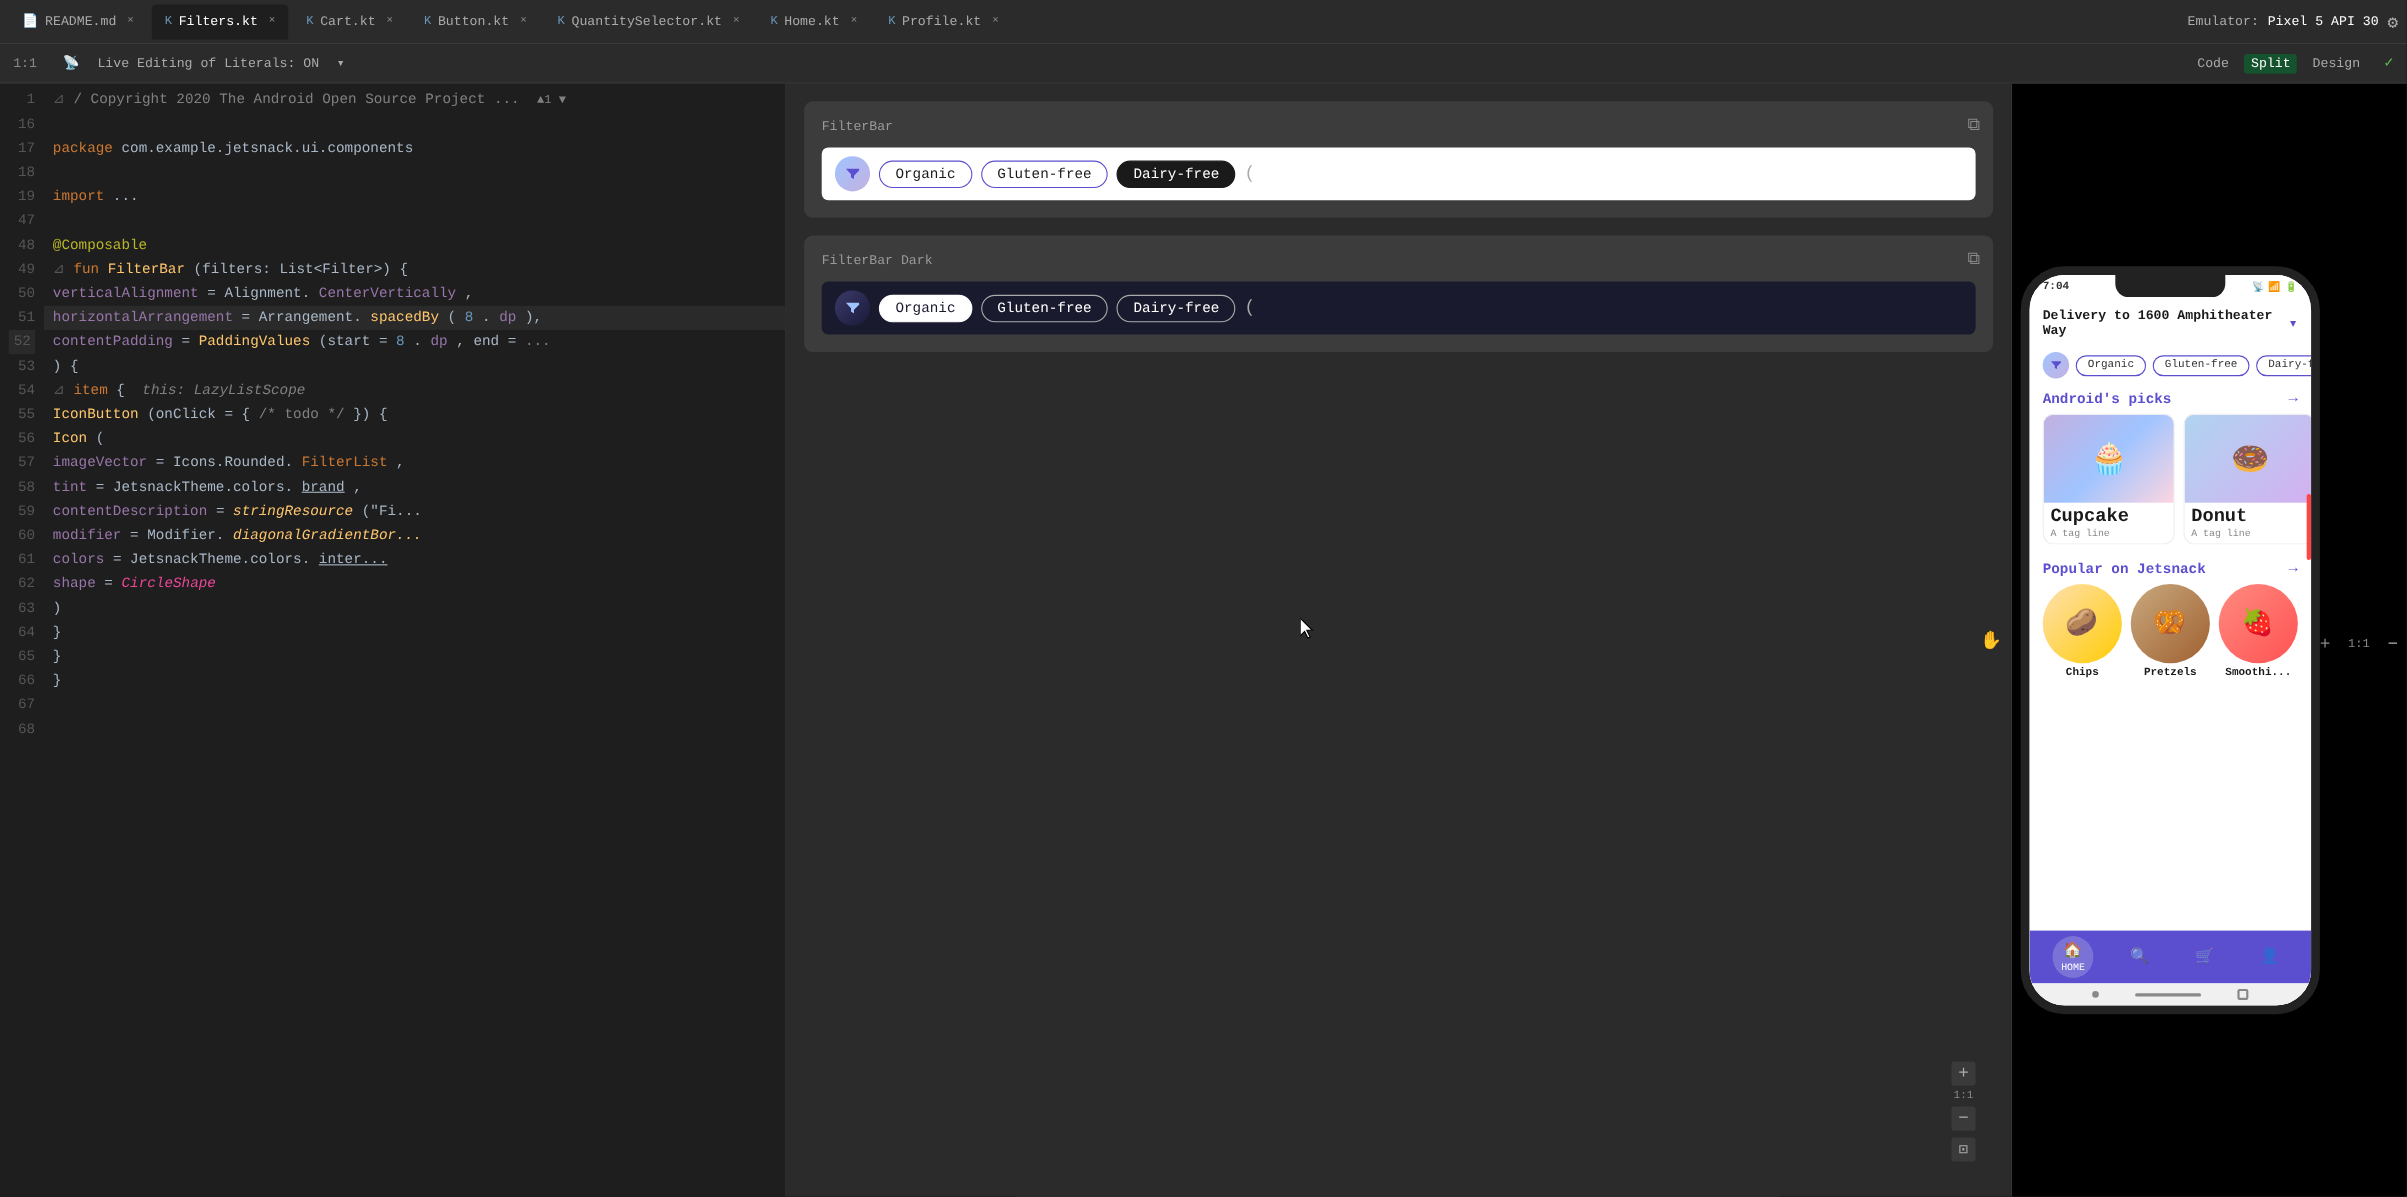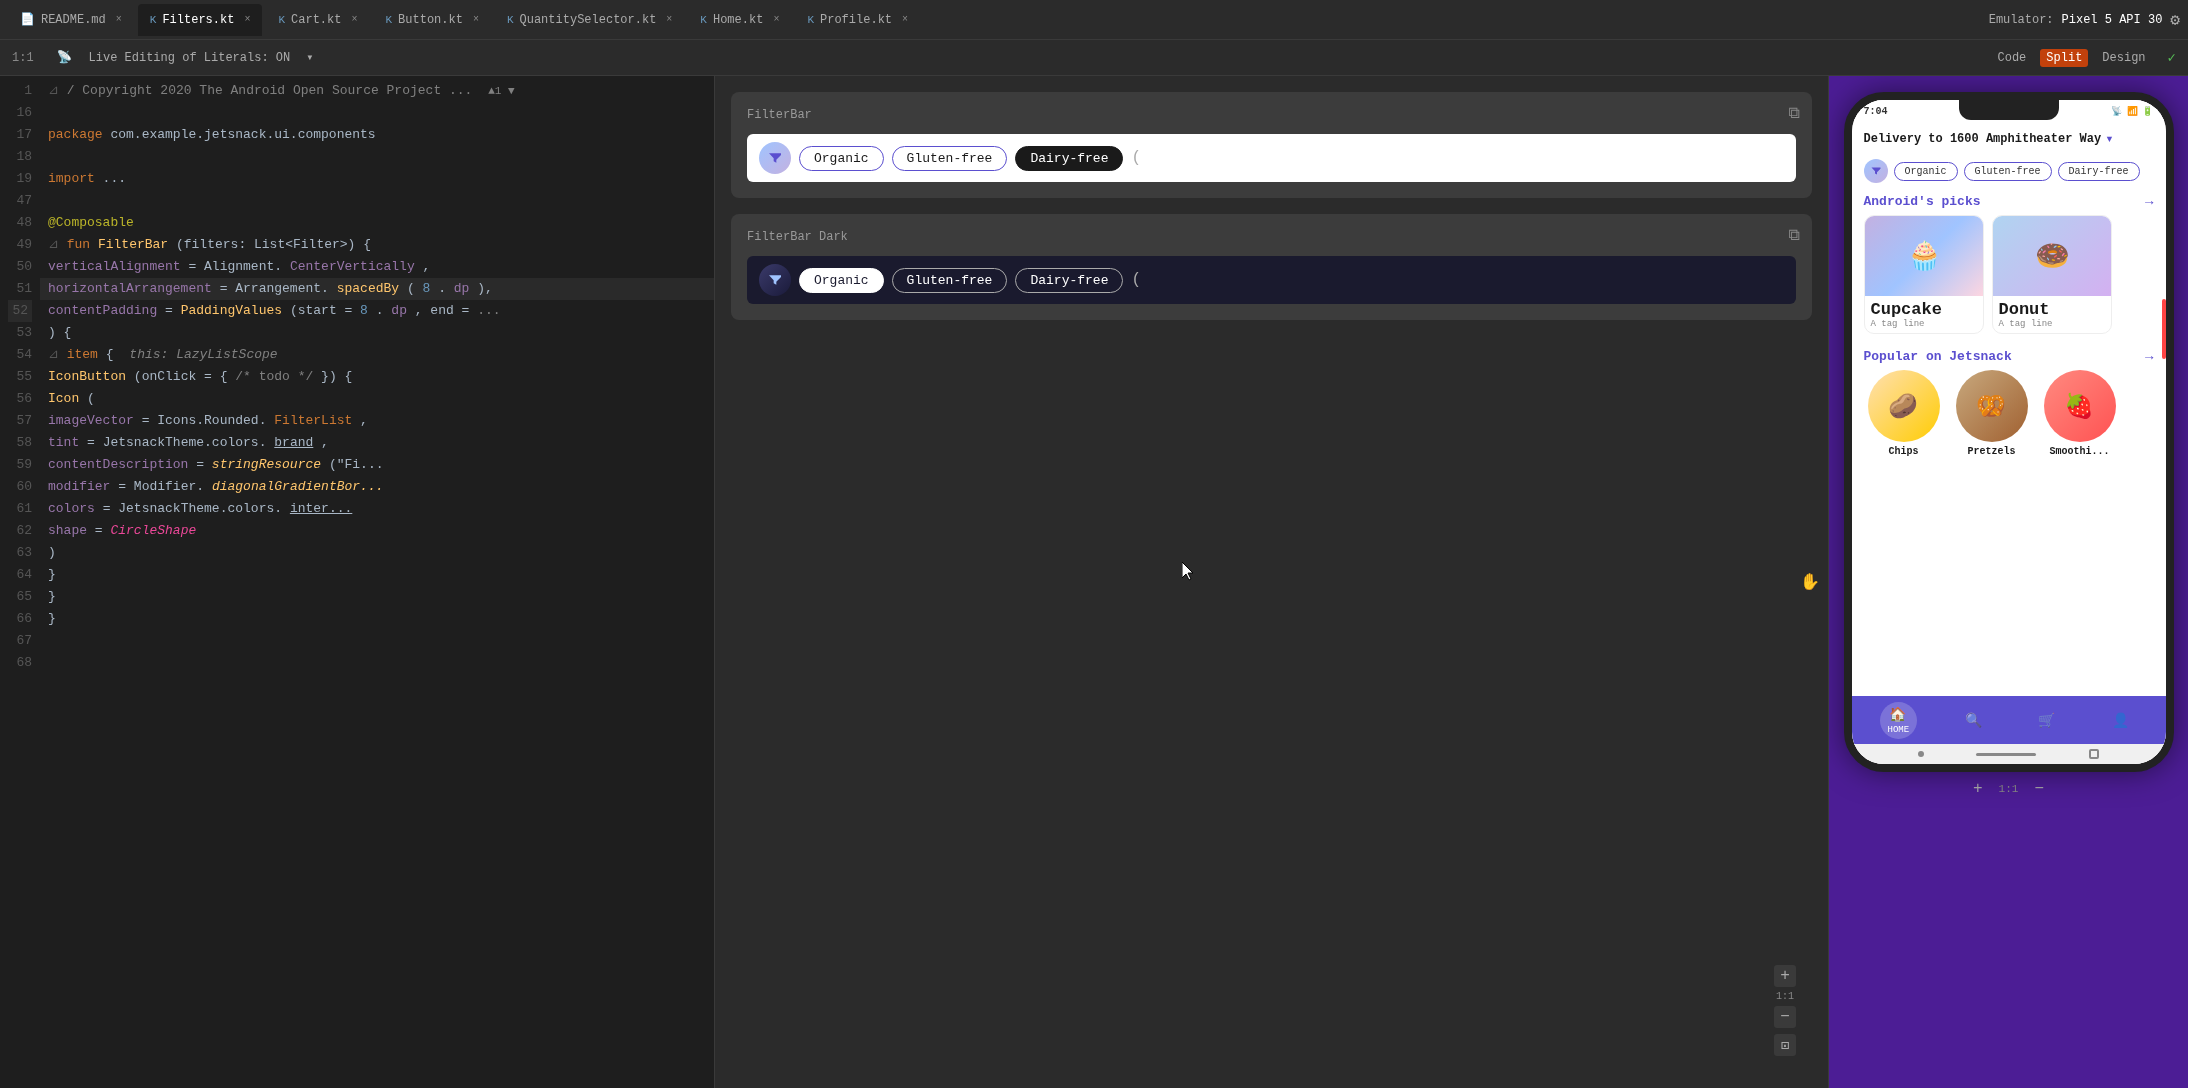--- a/index.html
+++ b/index.html
@@ -70,21 +70,21 @@
       align-items: center;
     }
     .view-tab-btn {
       font-size: 12px;
       color: #aaa;
       cursor: pointer;
       padding: 2px 6px;
       border-radius: 3px;
     }
     .view-tab-btn.active-view {
-      background: #c2410c;
+      background: #14532d;
       color: #fff;
     }
 
     
     .main-area {
       display: flex;
       flex: 1;
       overflow: hidden;
     }
 
@@ -233,24 +233,24 @@
     .chip-dark.selected {
       background: #fff;
       color: #1a1a2e;
       border-color: #fff;
     }
 
     
     .phone-frame-wrapper {
       width: 360px;
       display: flex;
-      flex-direction: column;
+      flex-direction: row;
       align-items: center;
       padding: 16px 8px;
-      background: #4c1d95;
+      background: #000000;
       border-left: 1px solid #3a3a3a;
       overflow: hidden;
     }
     .phone-outer {
       width: 330px;
       height: 680px;
       background: #f0f0f0;
       border-radius: 40px;
       border: 8px solid #222;
       position: relative;
@@ -293,21 +293,20 @@
       flex: 1;
       overflow: hidden;
       display: flex;
       flex-direction: column;
     }
     .app-header {
       padding: 8px 12px;
       display: flex;
       align-items: center;
       justify-content: space-between;
-      text-align: center;
     }
     .delivery-text {
       font-size: 12px;
       font-weight: 600;
       color: #1a1a1a;
     }
     .dropdown-arrow {
       color: #5b4fcf;
       font-size: 14px;
     }

